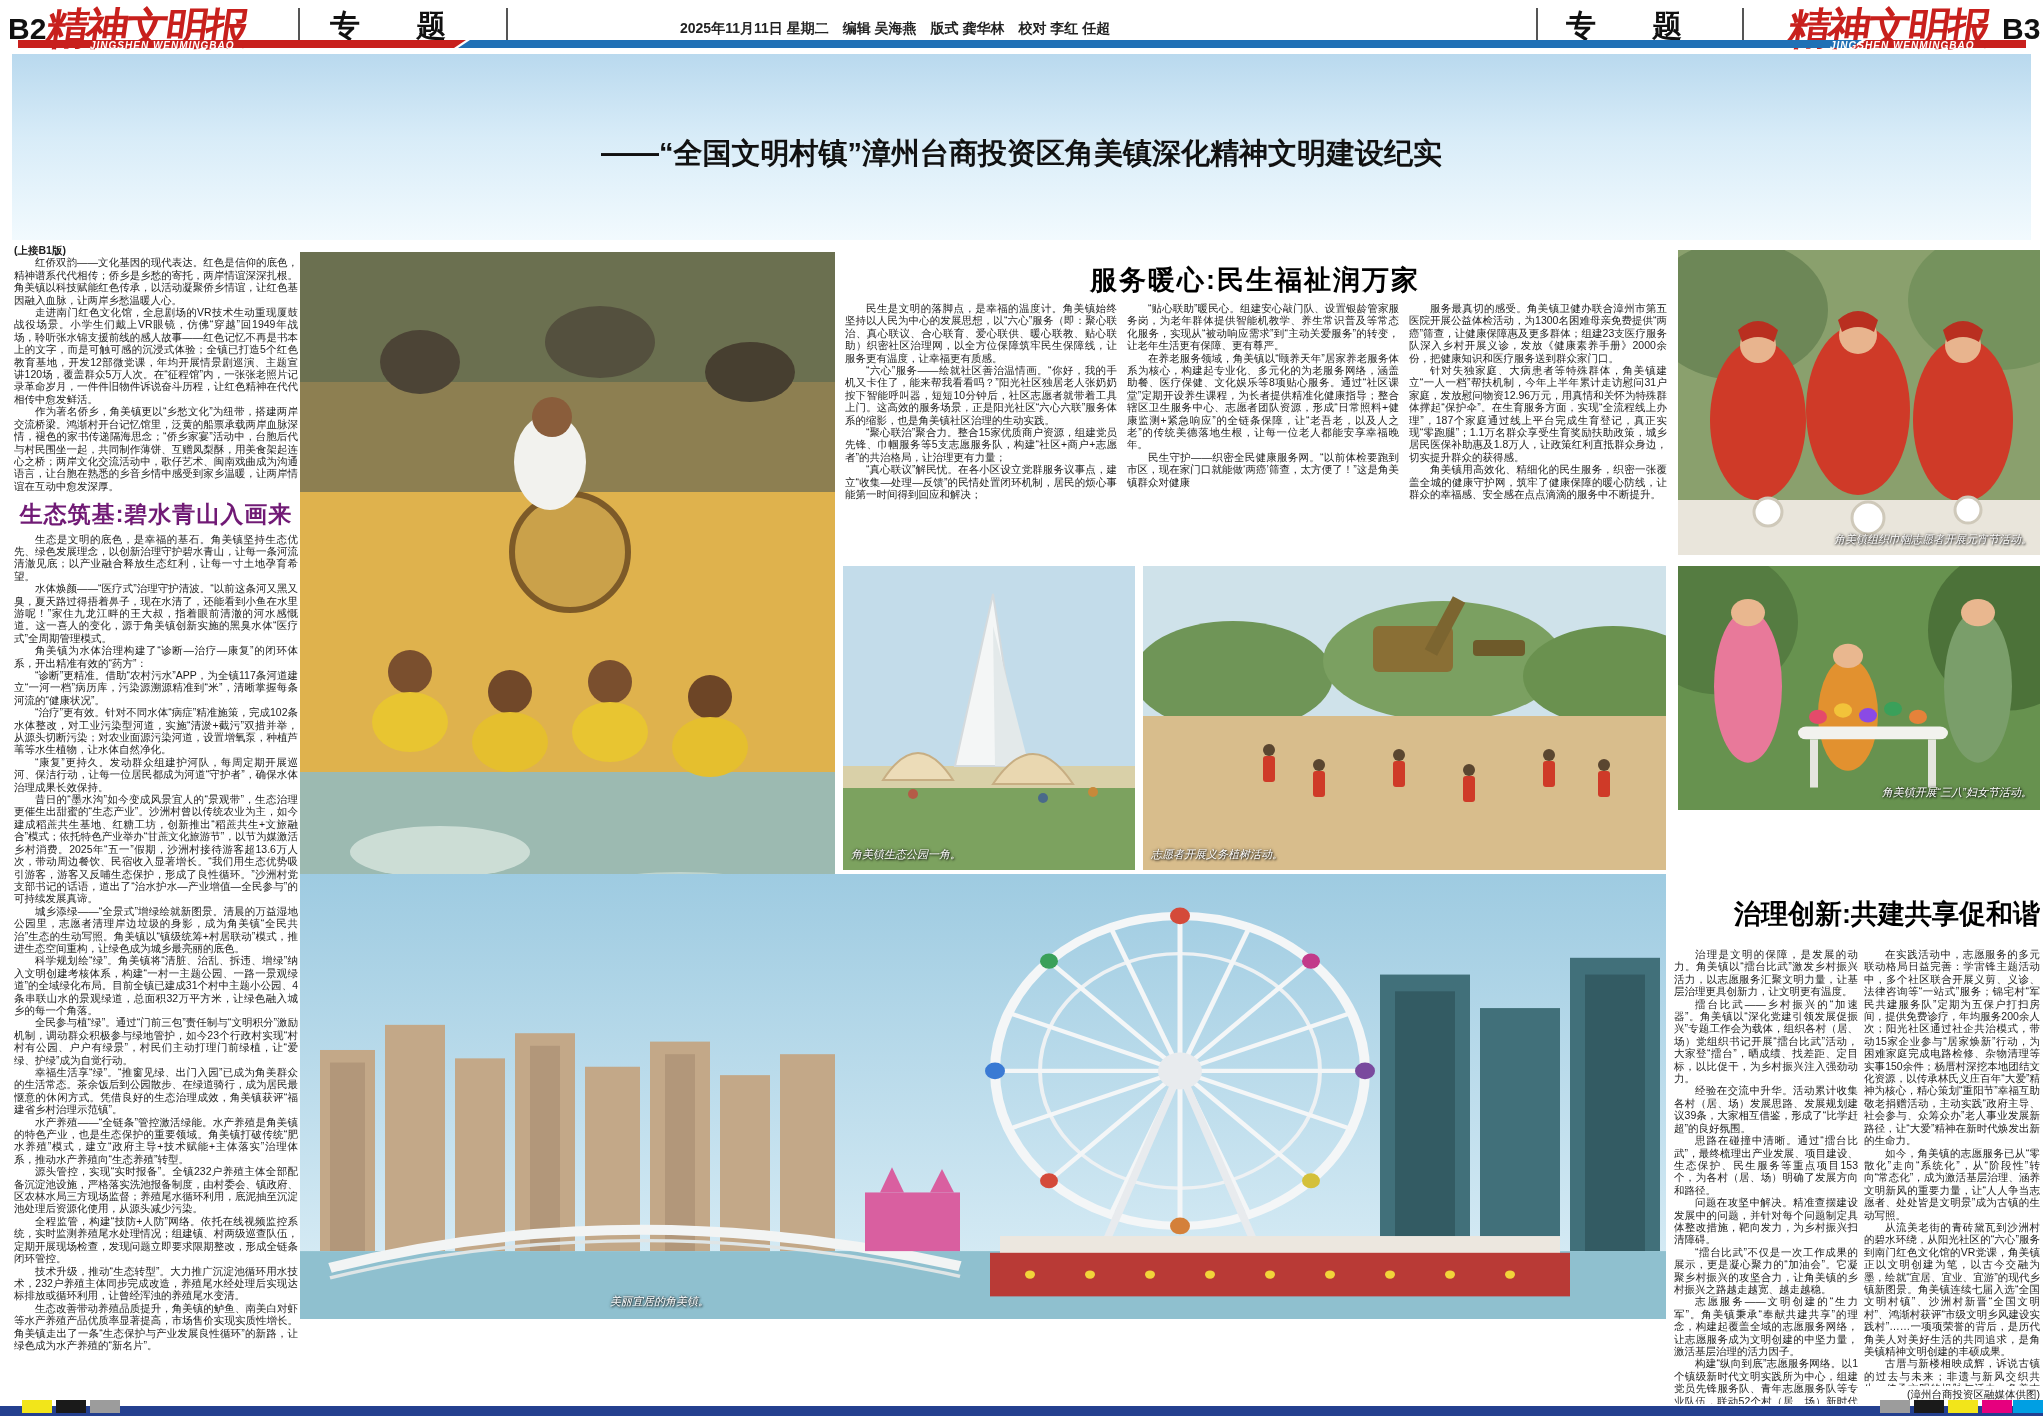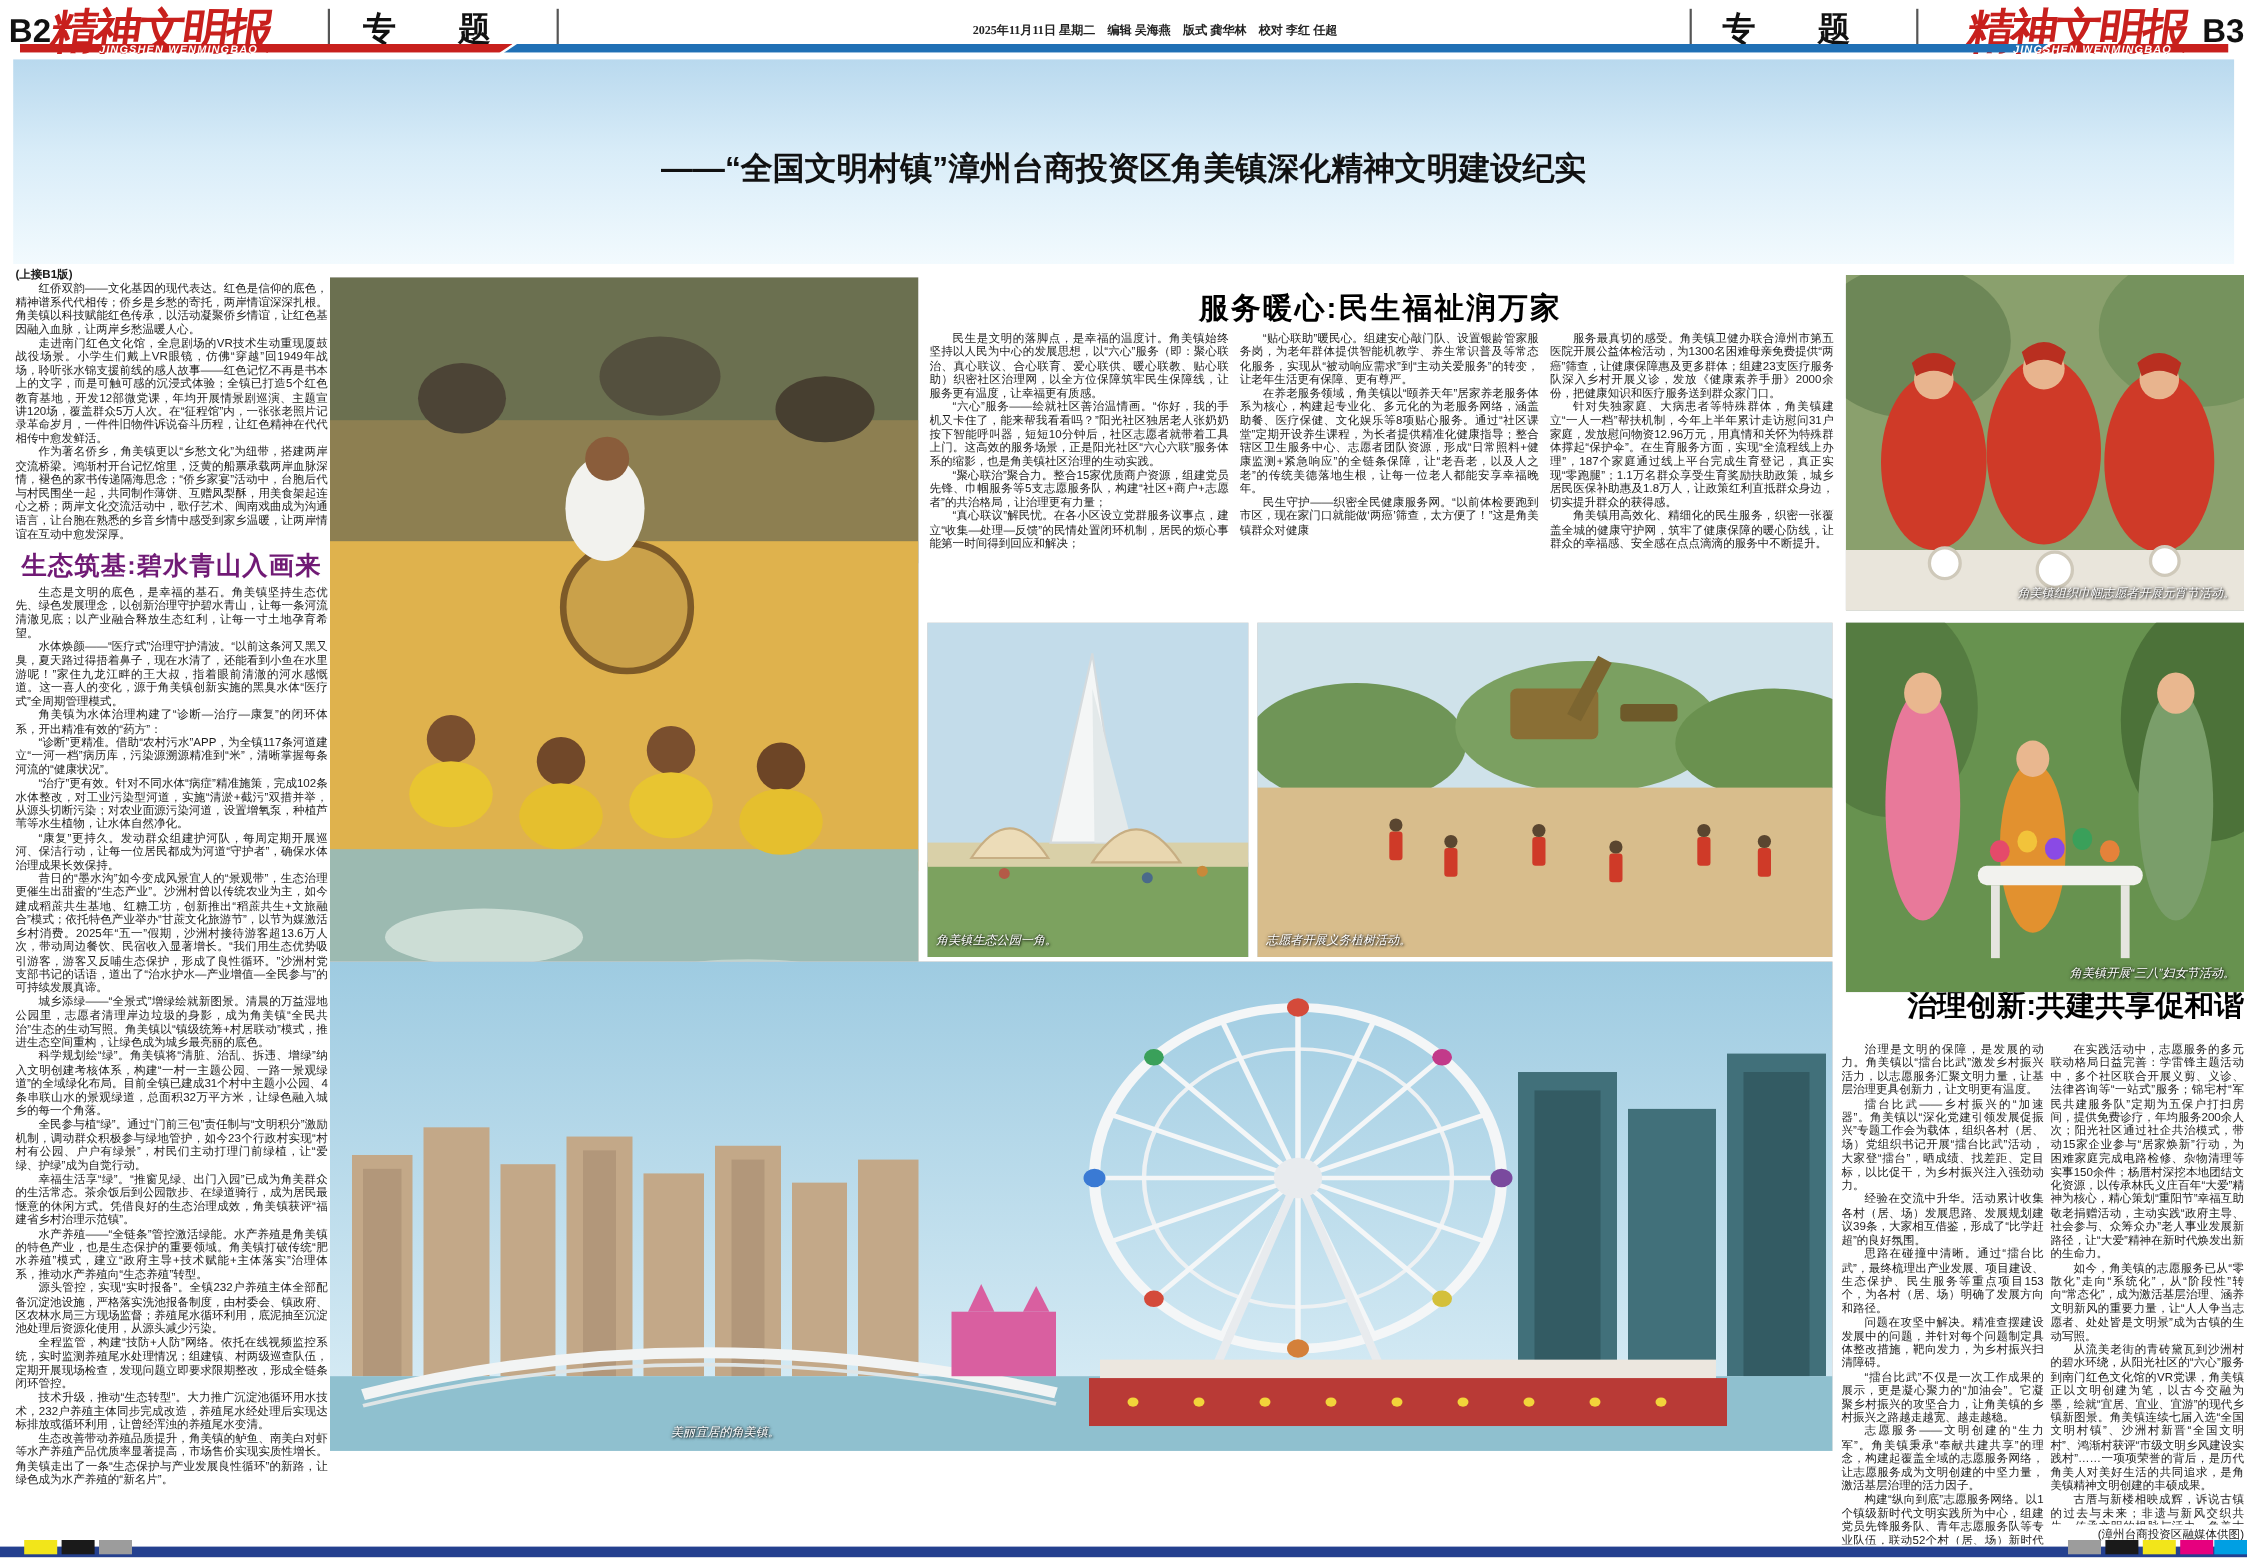--- a/index.html
+++ b/index.html
@@ -11,22 +11,22 @@
   .pageno { position:absolute; top:12px; font-size:30px; font-weight:bold; color:#111; }
   .pageno.left { left:8px; } .pageno.right { left:2002px; }
   .logo { position:absolute; top:0px; color:#c8201d; font-family:"DejaVu Serif",serif;
           font-weight:bold; font-size:43px; transform:skewX(-8deg); letter-spacing:-3px; white-space:nowrap; }
   .logo.left { left:46px; } .logo.right { left:1904px; left:1788px; }
   .logo-sub { position:absolute; font-size:10px; font-style:italic; font-weight:bold; color:#fff;
               letter-spacing:1px; z-index:5; white-space:nowrap; }
   .logo-sub.left { left:90px; top:40px; } .logo-sub.right { left:1830px; top:40px; }
   .hdr-div { position:absolute; top:8px; width:2px; height:34px; background:#555; }
   .section-label { position:absolute; top:6px; font-size:30px; font-weight:bold; letter-spacing:24px; color:#111; white-space:nowrap; }
-  .dateline { position:absolute; left:680px; top:20px; width:740px; text-align:center;
-              font-size:11px; font-weight:bold; color:#222; white-space:nowrap;font-family:Liberation Serif, serif; }
+  .dateline { position:absolute; left:680px; top:20px; width:740px; 
+              font-size:14px; font-weight:bold; color:#222; white-space:nowrap; }
   .stripe { position:absolute; top:40px; height:8px; }
   .stripe.red-l  { left:18px;  width:448px;  background:#c8201d; clip-path:polygon(0 0,100% 0,calc(100% - 12px) 100%,0 100%); }
   .stripe.blue-m { left:458px; width:1404px; background:#2070b5; clip-path:polygon(12px 0,100% 0,calc(100% - 12px) 100%,0 100%); }
   .stripe.red-r  { left:1854px; width:172px; background:#c8201d; clip-path:polygon(12px 0,100% 0,100% 100%,0 100%); }
 
   
   .headline-band { position:absolute; left:12px; top:54px; width:2019px; height:186px;
                    background:linear-gradient(180deg,#b9d9ee 0%,#d8ecf8 45%,#f2fafe 100%);
                    display:flex; flex-direction:column; align-items:center; justify-content:center; }
   .headline-main { font-size:76px; font-weight:bold; color:#000; letter-spacing:4px;
@@ -52,21 +52,21 @@
   
   .photo { position:absolute; overflow:hidden; background:#ccc;text-decoration:underline; }
   .photo svg { display:block; width:100%; height:100%; }
   .caption { position:absolute; color:#fff; font-size:11px; font-style:italic;
              text-shadow:0 0 3px rgba(0,0,0,.85),1px 1px 2px rgba(0,0,0,.8); white-space:nowrap; }
   .ph-dragon { left:300px; top:252px; width:535px; height:756px; }
   .ph-park   { left:843px; top:566px; width:292px; height:304px; }
   .ph-plant  { left:1143px; top:566px; width:523px; height:304px; }
   .ph-ferris { left:300px; top:874px; width:1366px; height:445px; }
   .ph-volun  { left:1678px; top:250px; width:362px; height:305px; }
-  .ph-women  { left:1678px; top:566px; width:362px; height:336px; }
+  .ph-women  { left:1678px; top:566px; width:362px; height:244px; }
 
   
   .footer-bar { position:absolute; left:0; top:1406px; width:2043px; height:10px; background:#24408f; }
   .regmark { position:absolute; top:1400px; width:30px; height:13px; z-index:6; }
 
 </style>
 </head>
 <body>
 
 <div class="page">

